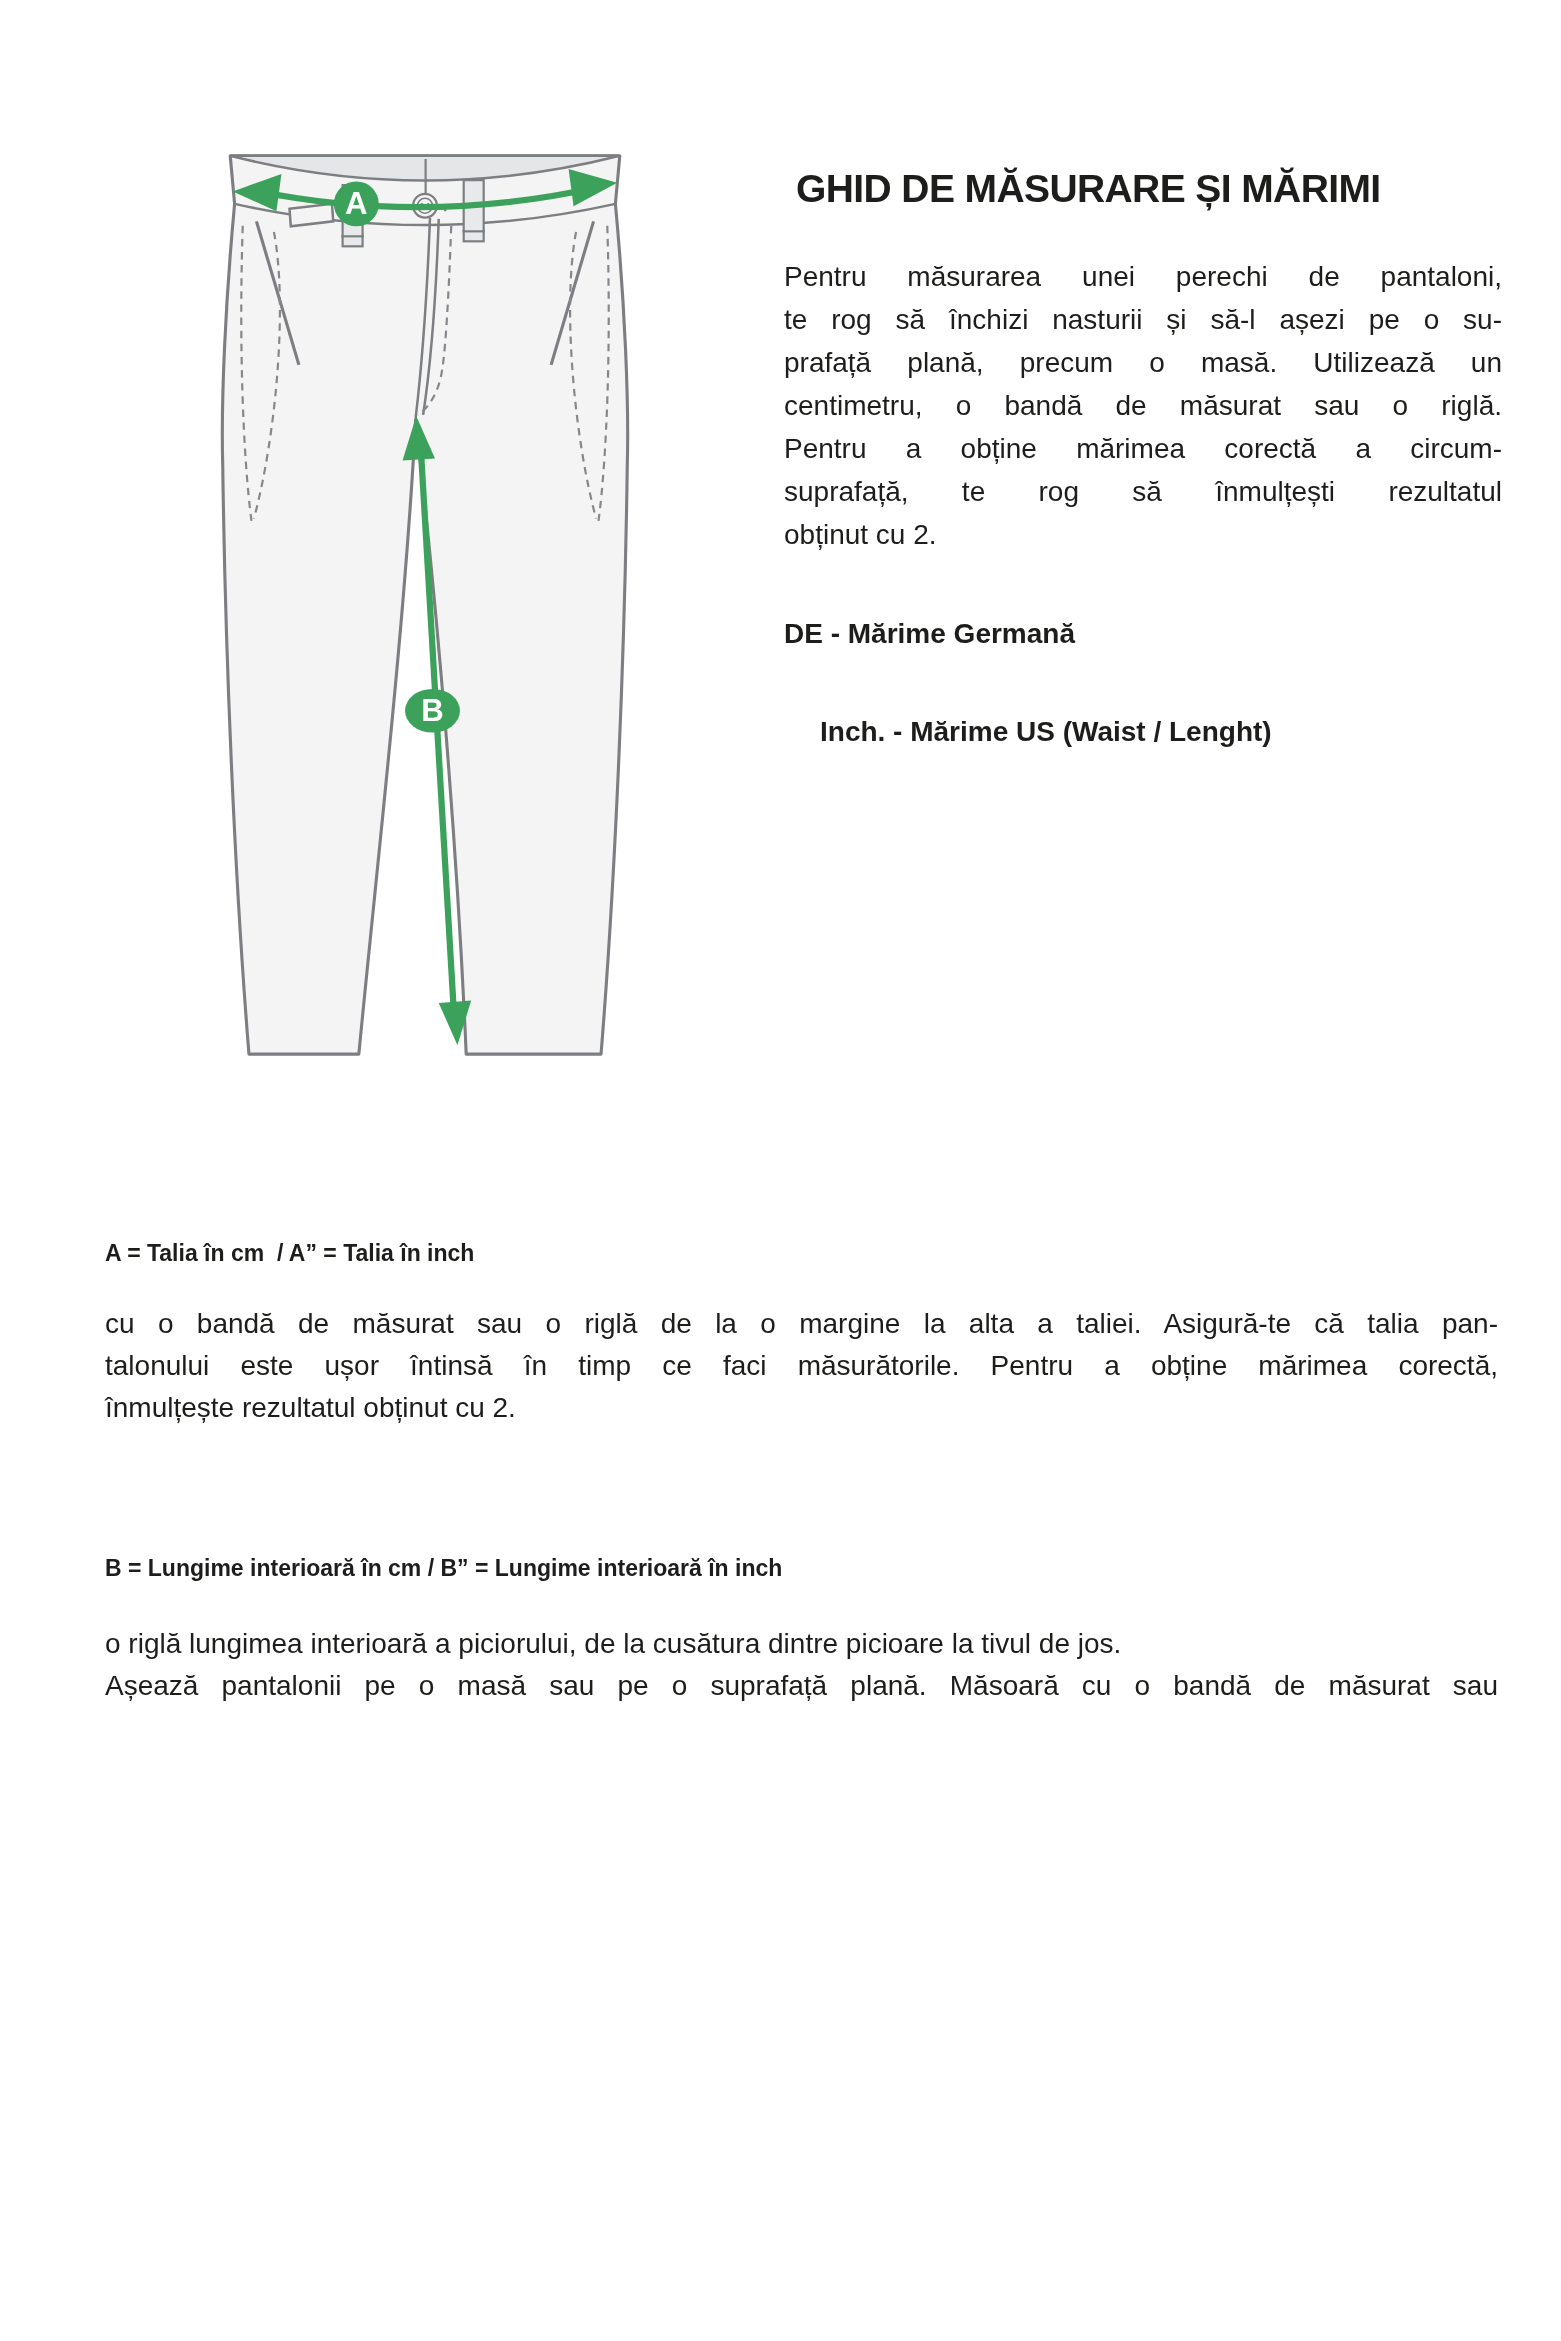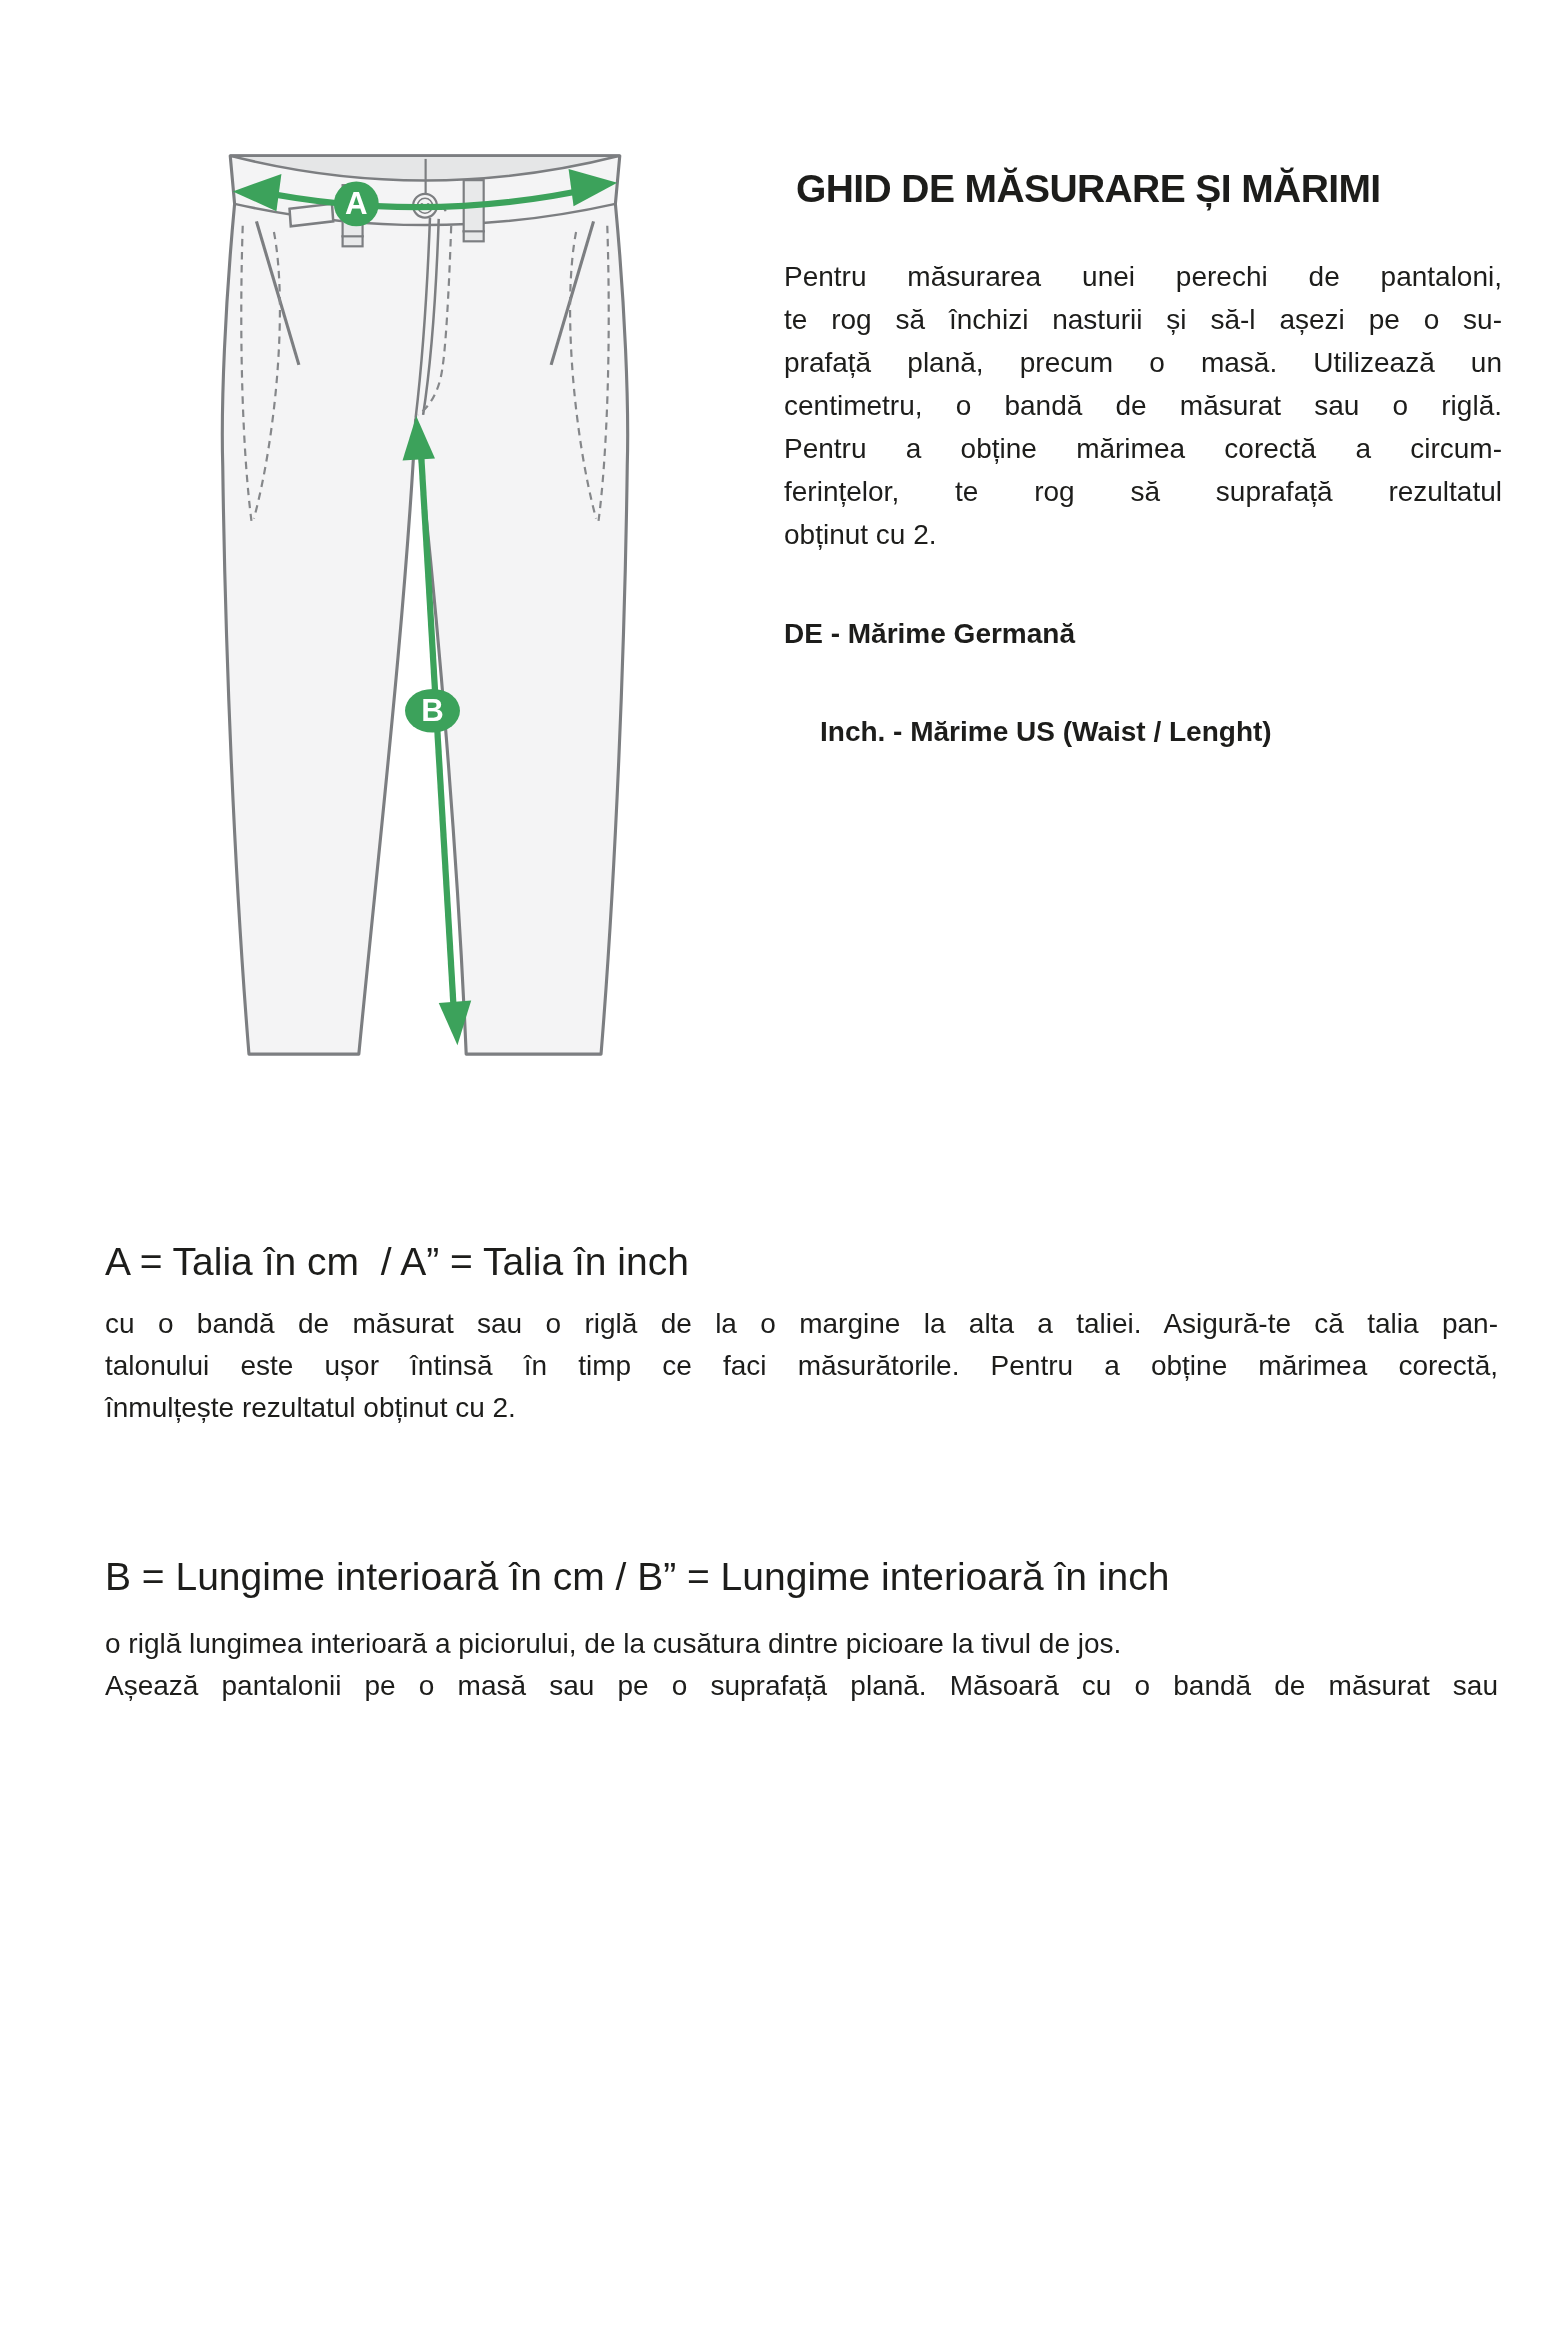--- a/index.html
+++ b/index.html
@@ -15,21 +15,21 @@
   }
   .intro{left:784px;top:255px;width:718px;font-size:28px;line-height:43px;}
   .para{font-size:28px;line-height:42px;}
   .para-a{left:105px;top:1303px;width:1393px;}
   .para-b{left:105px;top:1623px;width:1393px;}
   .bline{width:100%;}
   .just{text-align:justify;text-align-last:justify;}
   .lbl{left:784px;font-size:28px;font-weight:700;white-space:nowrap;}
   .lbl-de{top:618px;}
   .lbl-inch{top:716px;margin-left:36px;}
-  .sec-h{left:105px;font-size:39px;font-weight:400;white-space:nowrap;}
+  .sec-h{left:105px;font-size:23px;font-weight:700;white-space:nowrap;}
   .sec-h-a{top:1240px;}
   .sec-h-b{top:1555px;}
   .pants{left:219px;top:141px;}
   .badge-letter{
     font-family:"Liberation Sans","DejaVu Sans",sans-serif;
     font-weight:700;fill:#ffffff;
   }
 </style>
 </head>
 <body>
@@ -93,21 +93,21 @@
 </svg>
 
 <h1 class="abs title" style="margin:12px;">GHID DE MĂSURARE ȘI MĂRIMI</h1>
 
 <div class="abs intro">
   <div class="bline just">Pentru măsurarea unei perechi de pantaloni,</div>
   <div class="bline just">te rog să închizi nasturii și să-l așezi pe o su-</div>
   <div class="bline just">prafață plană, precum o masă. Utilizează un</div>
   <div class="bline just">centimetru, o bandă de măsurat sau o riglă.</div>
   <div class="bline just">Pentru a obține mărimea corectă a circum-</div>
-  <div class="bline just">ferințelor, te rog să suprafață rezultatul</div>
+  <div class="bline just">suprafață, te rog să înmulțești rezultatul</div>
   <div class="bline">obținut cu 2.</div>
 </div>
 
 <div class="abs lbl lbl-de">DE - Mărime Germană</div>
 <div class="abs lbl lbl-inch">Inch. - Mărime US (Waist / Lenght)</div>
 
 <div class="abs sec-h sec-h-a">A = Talia în cm&nbsp; / A” = Talia în inch</div>
 <div class="abs para para-a">
   <div class="bline just">cu o bandă de măsurat sau o riglă de la o margine la alta a taliei. Asigură-te că talia pan-</div>
   <div class="bline just">talonului este ușor întinsă în timp ce faci măsurătorile. Pentru a obține mărimea corectă,</div>

